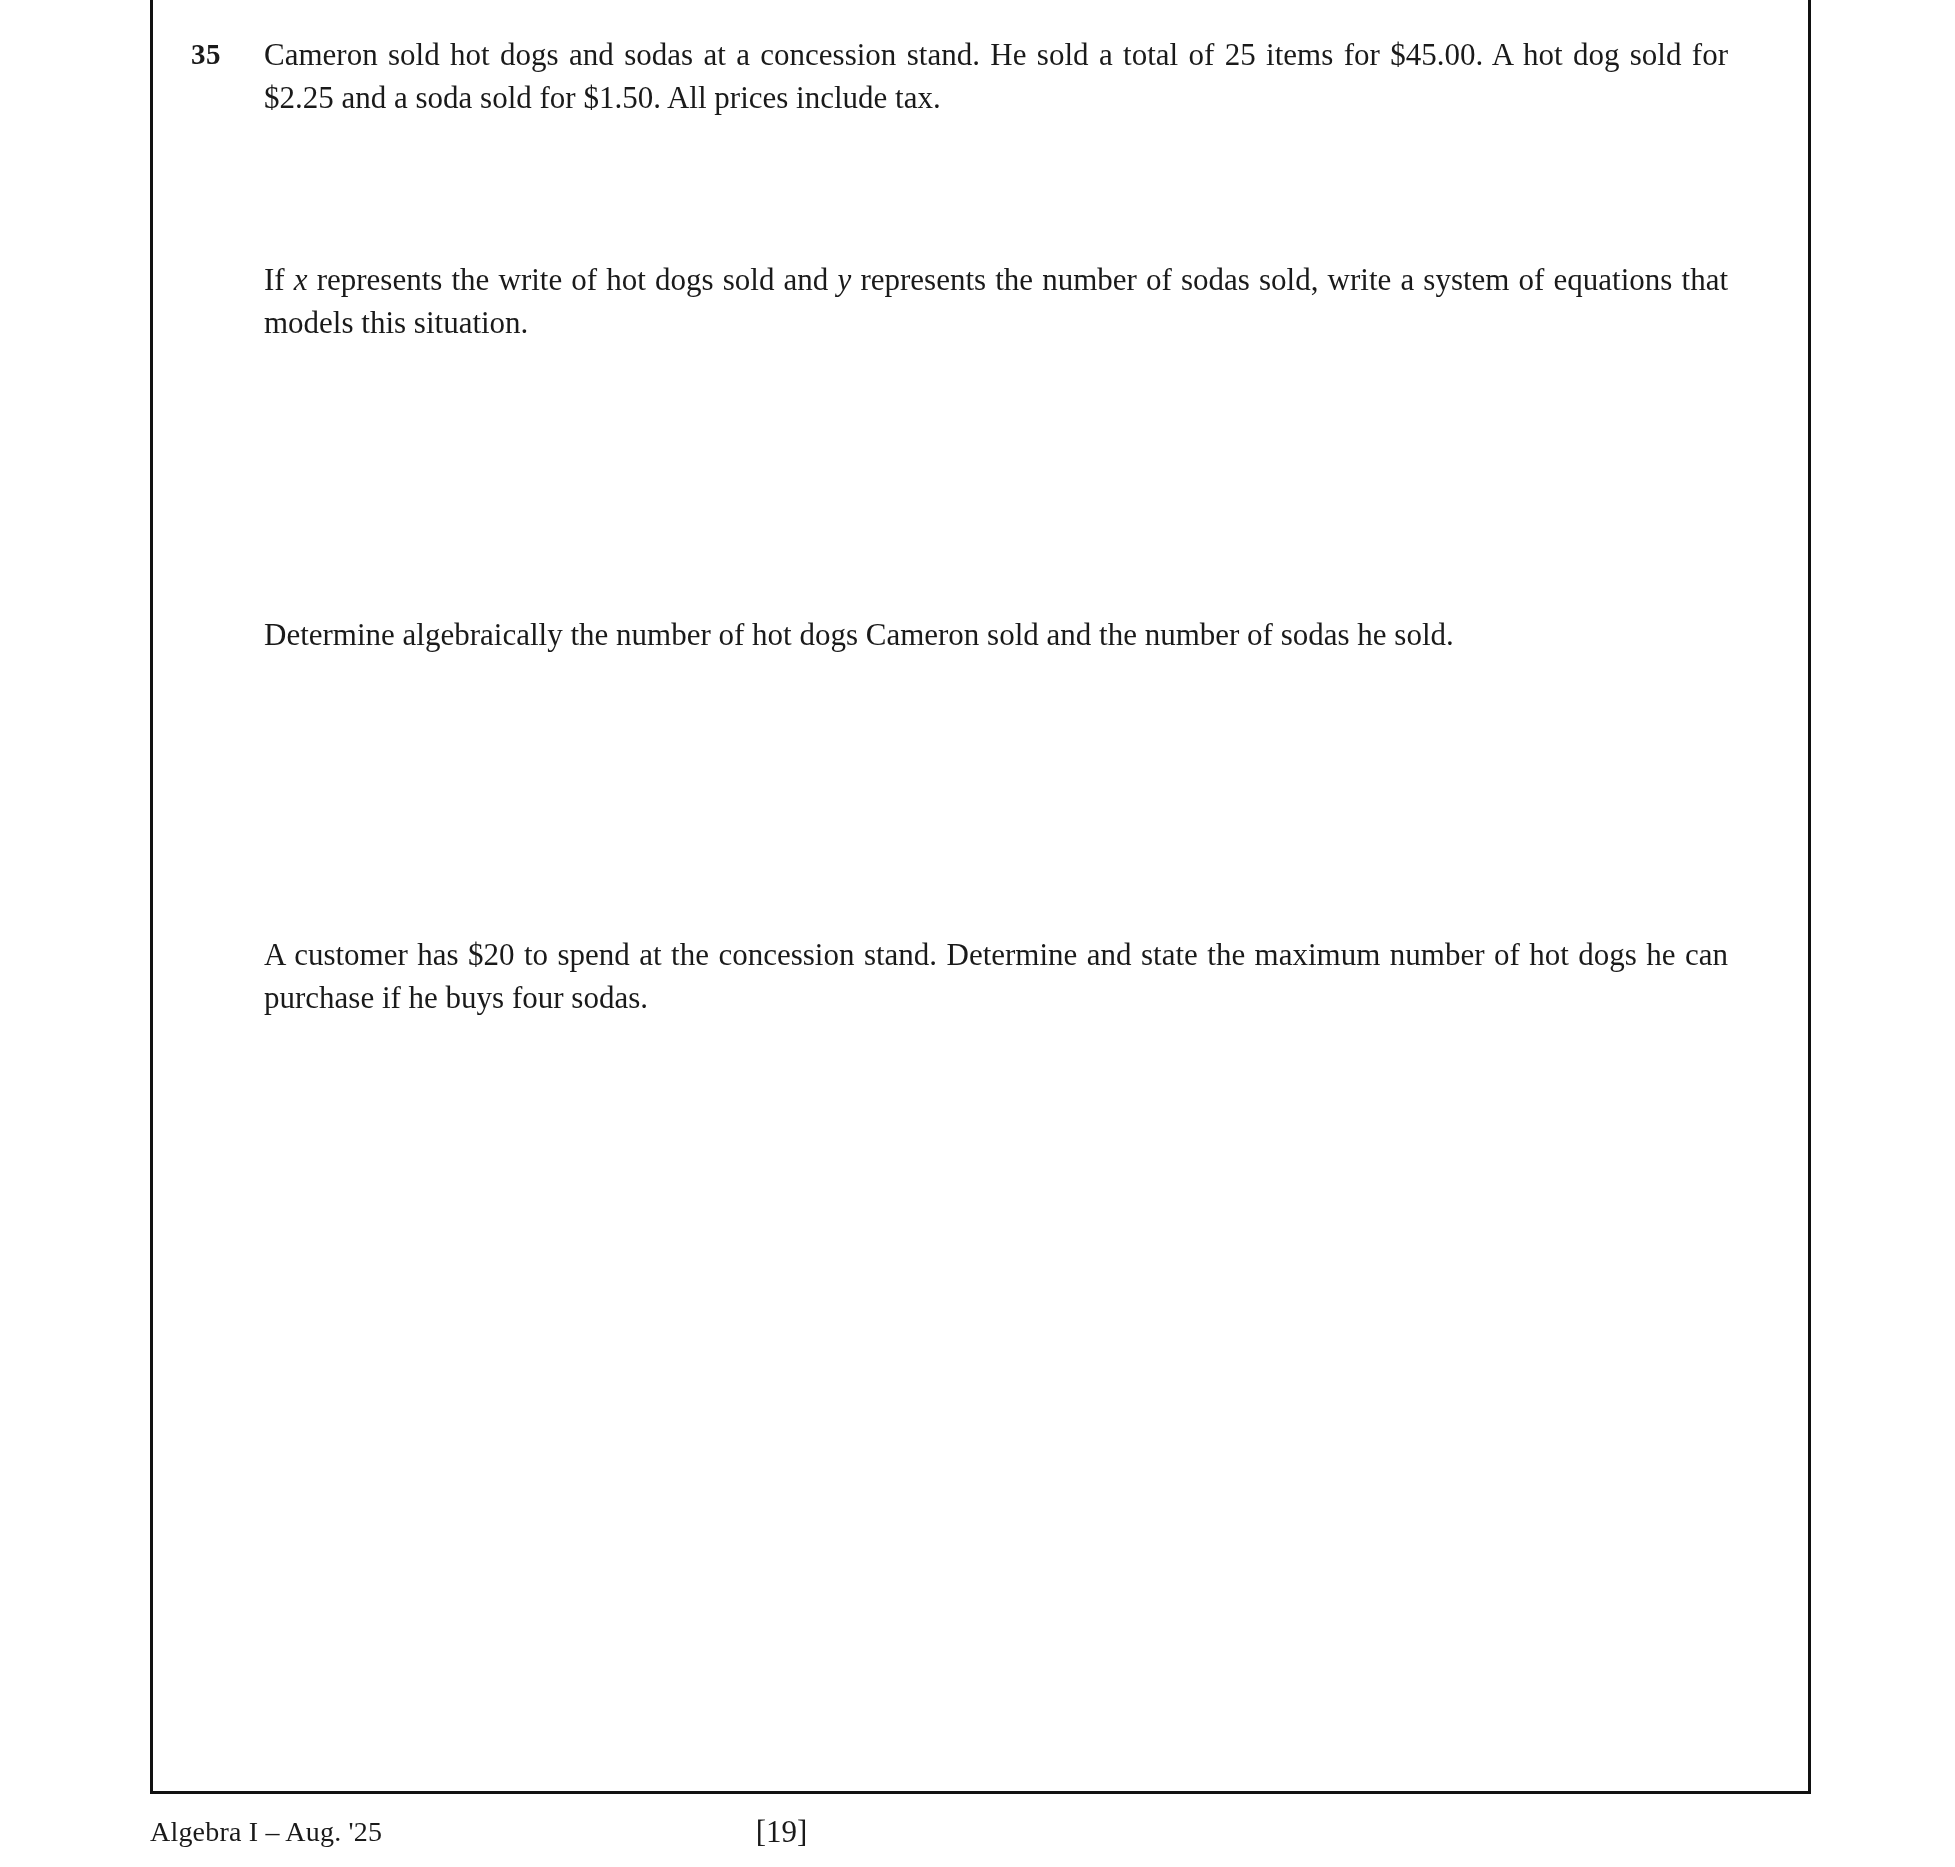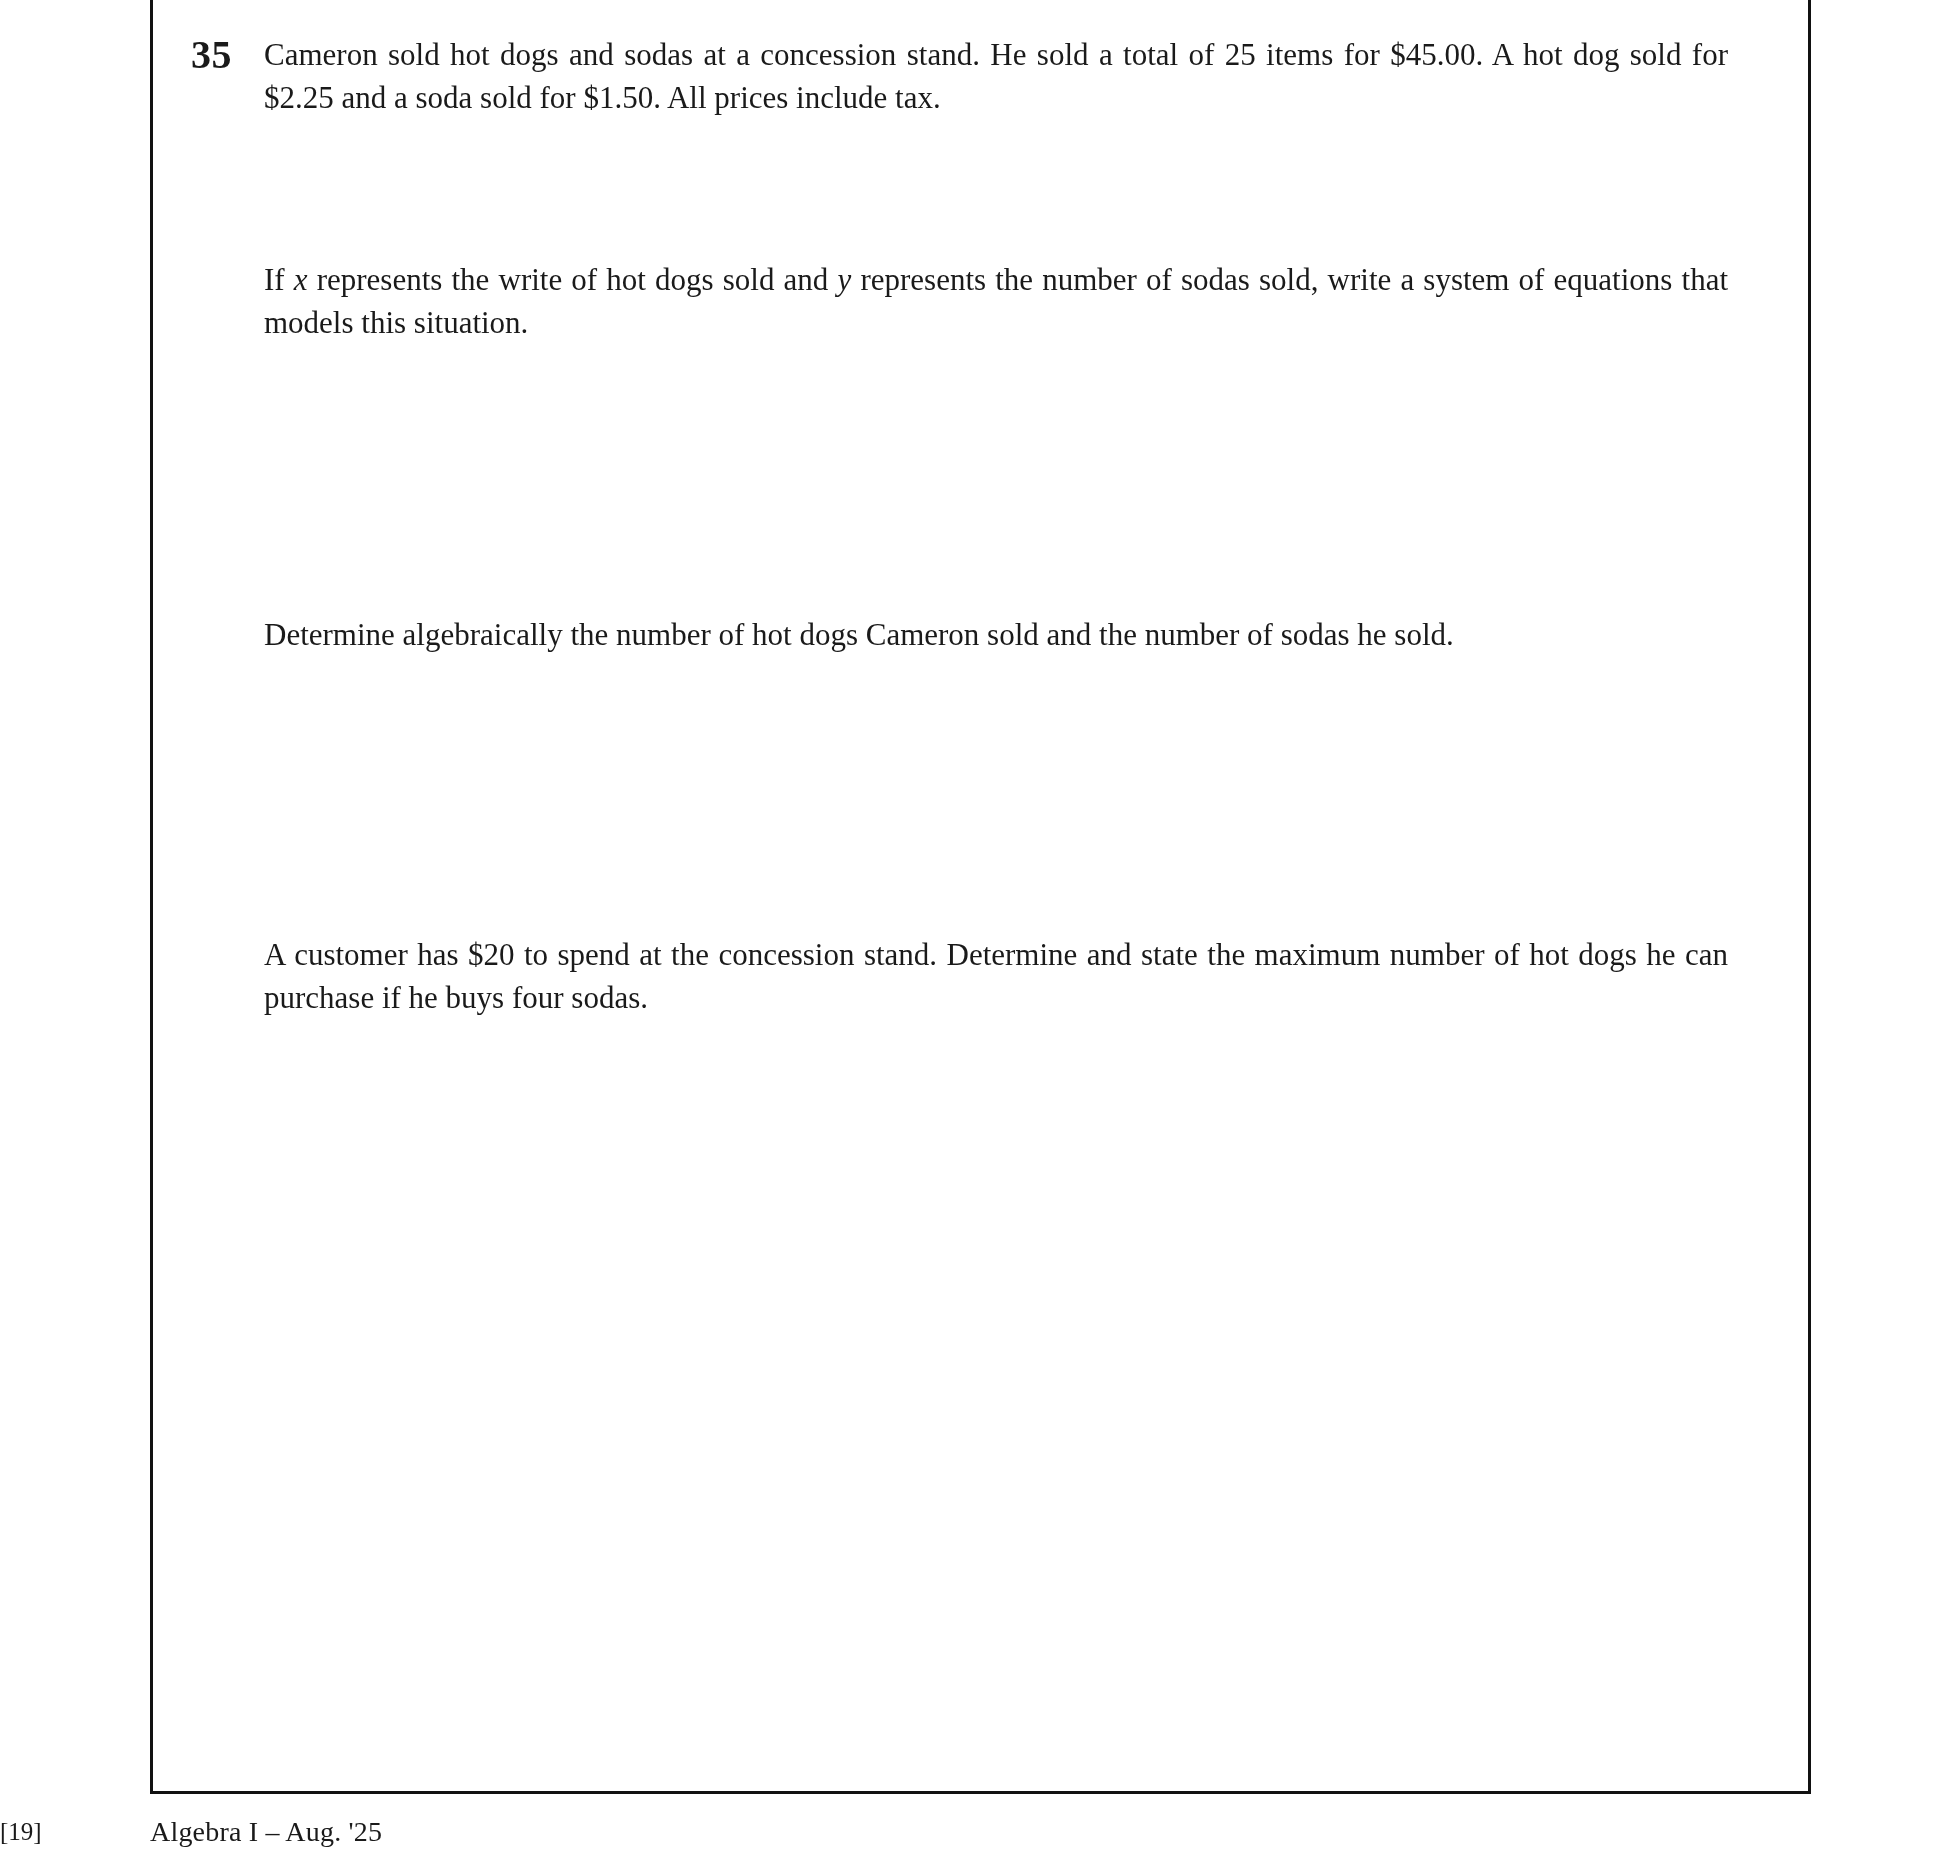--- a/index.html
+++ b/index.html
@@ -49,21 +49,21 @@
   .q-first-line {
     position: relative;
     padding-left: 61px;
   }
 
   .q-number {
     position: absolute;
     left: 0;
     top: 0;
     font-weight: bold;
-    font-size: 40px;
+    font-size: 29px;
     line-height: 43px;
     letter-spacing: 0.4px;
   }
 
   p.para {
     margin: 12px;
     font-size: 31px;
     line-height: 43px;
     text-align: justify;
     text-justify: inter-word;
@@ -106,22 +106,22 @@
     line-height: 37px;
     letter-spacing: 0.2px;
     white-space: nowrap;
   }
 
   .footer-center {
     position: absolute;
     left: 0;
     top: 0;
     width: 1563px;
-    text-align: left;
-    font-size: 25px;
+    text-align: center;
+    font-size: 31px;
     line-height: 37px;
   }
 </style>
 </head>
 <body>
 
 <div class="page">
 
   <div class="question-box">
 

